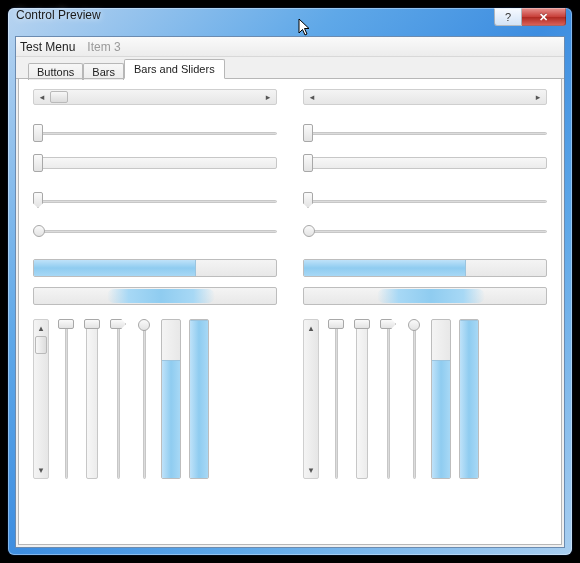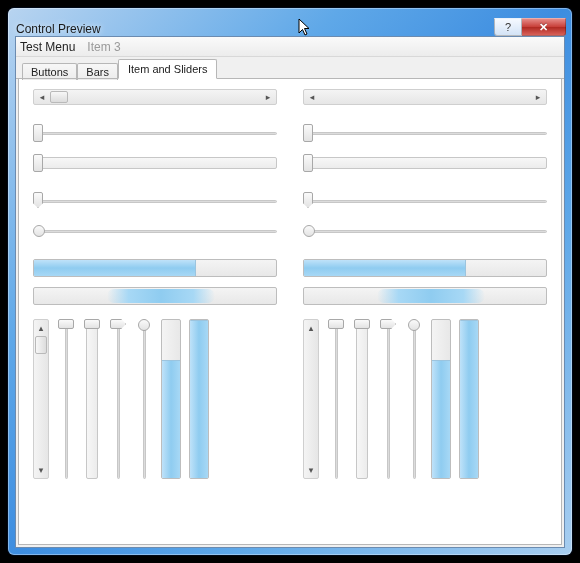--- a/index.html
+++ b/index.html
@@ -17,21 +17,21 @@
     position: absolute;
     left: 8px; top: 8px;
     width: 564px; height: 547px;
     border-radius: 6px;
     background: linear-gradient(135deg, #b8d4f0 0%, #5fa8e8 30%, #3d8de0 50%, #5fa8e8 70%, #a8cef0 100%);
     box-shadow: 0 0 0 1px rgba(0,30,80,.3), inset 0 0 0 1px rgba(255,255,255,.35);
   }
   .titlebar {
     height: 28px;
     display: flex;
-    align-items: flex-end;
+    align-items: flex-start;
     padding: 0 6px 0 8px;
     color: #1a1a1a;
     text-shadow: 0 0 6px rgba(255,255,255,.9);
   }
   .titlebar .title { flex: 1; font-size: 12px; }
   .winbtn {
     height: 18px;
     border: 1px solid rgba(0,0,0,.25);
     border-top: 1px solid rgba(255,255,255,.5);
     display: inline-flex;
@@ -72,21 +72,21 @@
     padding: 0 4px;
     gap: 12px;
     font-size: 12px;
   }
   .menubar .item { color: #222; }
   .menubar .item.dis { color: #9a9a9a; }
   .tabstrip {
     height: 22px;
     display: flex;
     align-items: flex-end;
-    padding: 2px 2px 0 6px;
+    padding: 2px 2px 0 12px;
     background: #f0f0f0;
     position: relative;
   }
   .tabstrip::after {
     content:"";
     position:absolute; left:0; right:0; bottom:0; height:1px;
     background:#b7b7b7;
   }
   .tab {
     border: 1px solid #b7b7b7;
@@ -258,21 +258,21 @@
 
   <div class="client">
     <div class="menubar">
       <span class="item">Test Menu</span>
       <span class="item dis">Item 3</span>
     </div>
 
     <div class="tabstrip">
       <div class="tab">Buttons</div>
       <div class="tab">Bars</div>
-      <div class="tab active">Item and Sliders</div>
+      <div class="tab active">Bars and Sliders</div>
     </div>
 
     <div class="tabpage">
       <div class="cols">
 
         <div class="col">
           <div class="hscroll">
             <div class="btn">◂</div>
             <div class="track">
                 <div class="thumb"></div>

